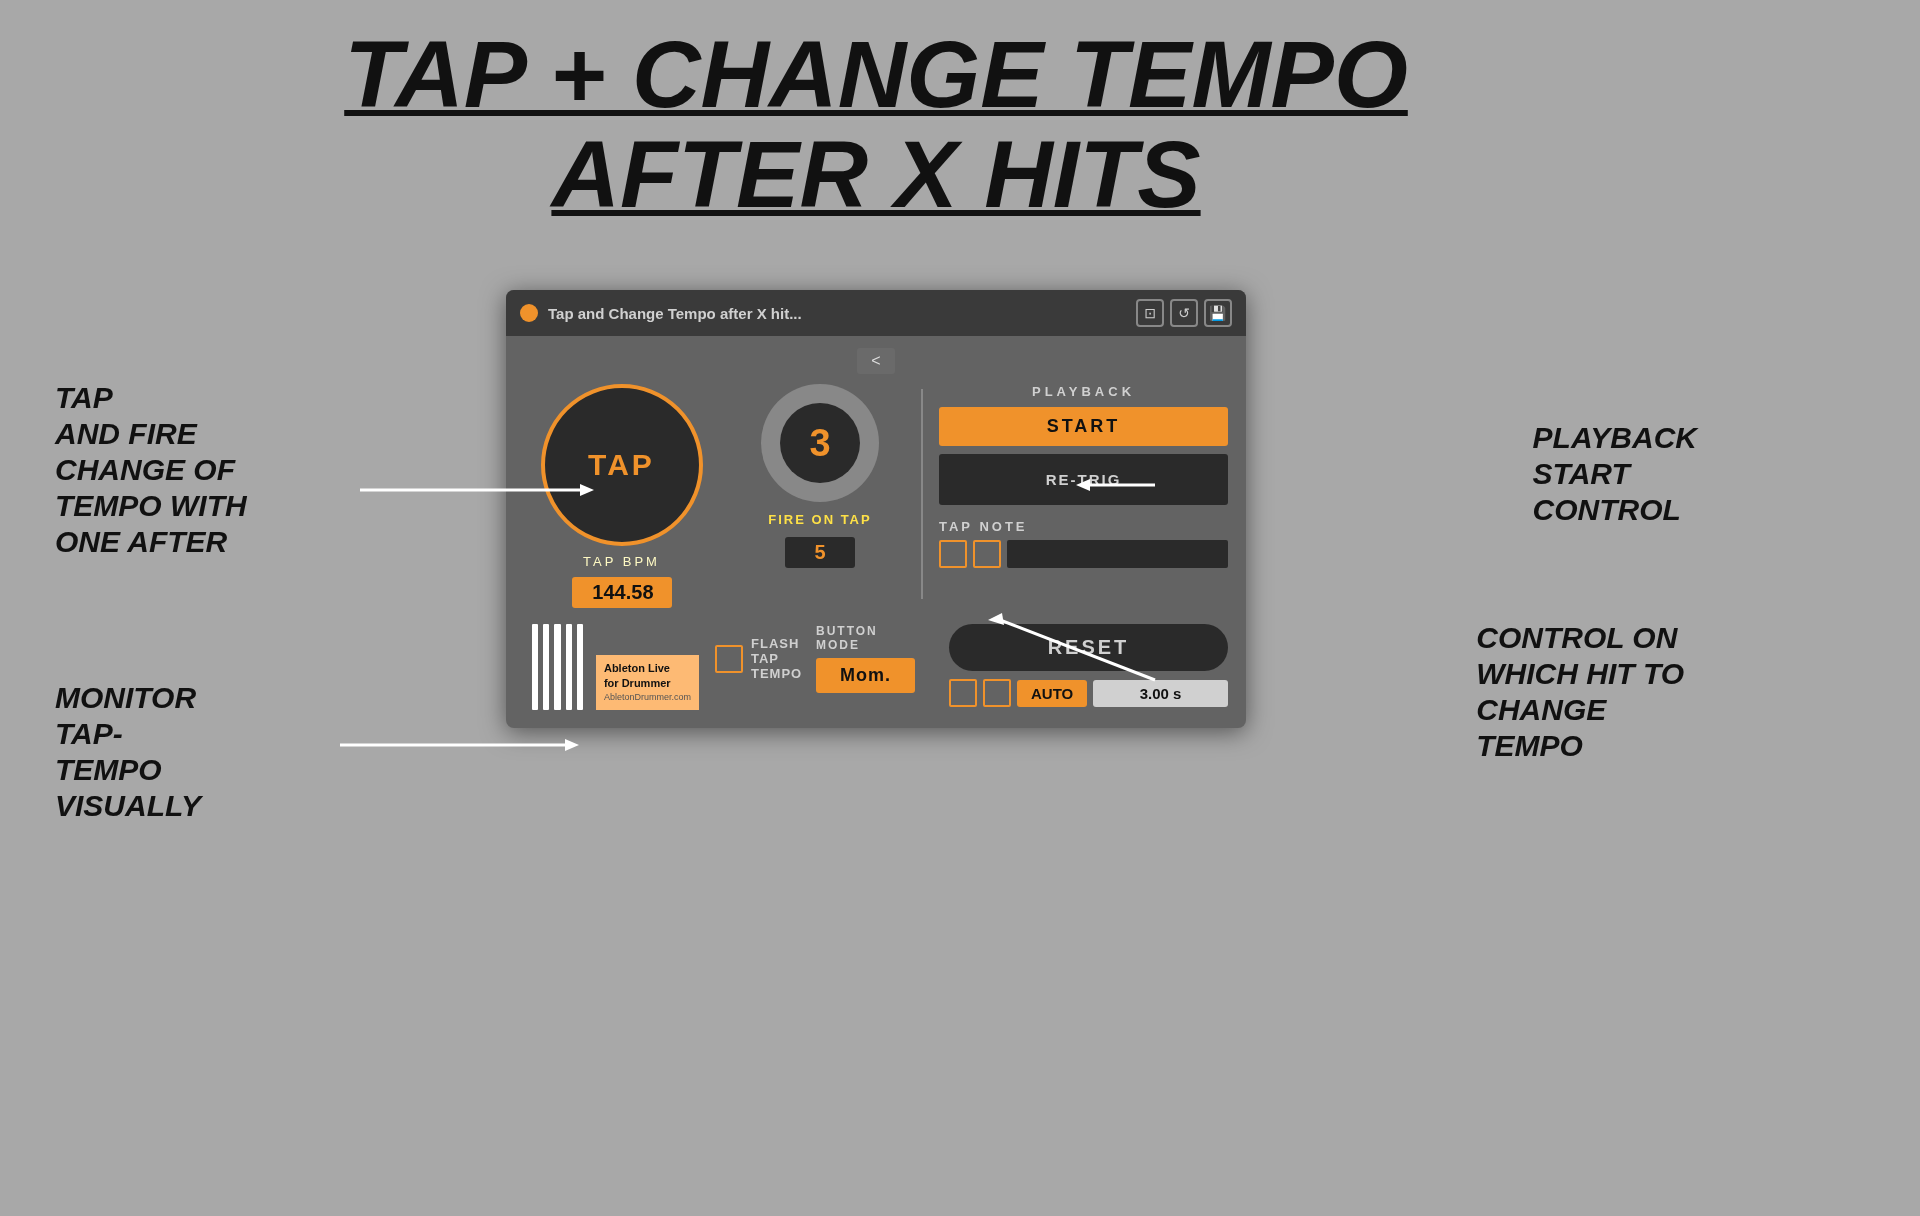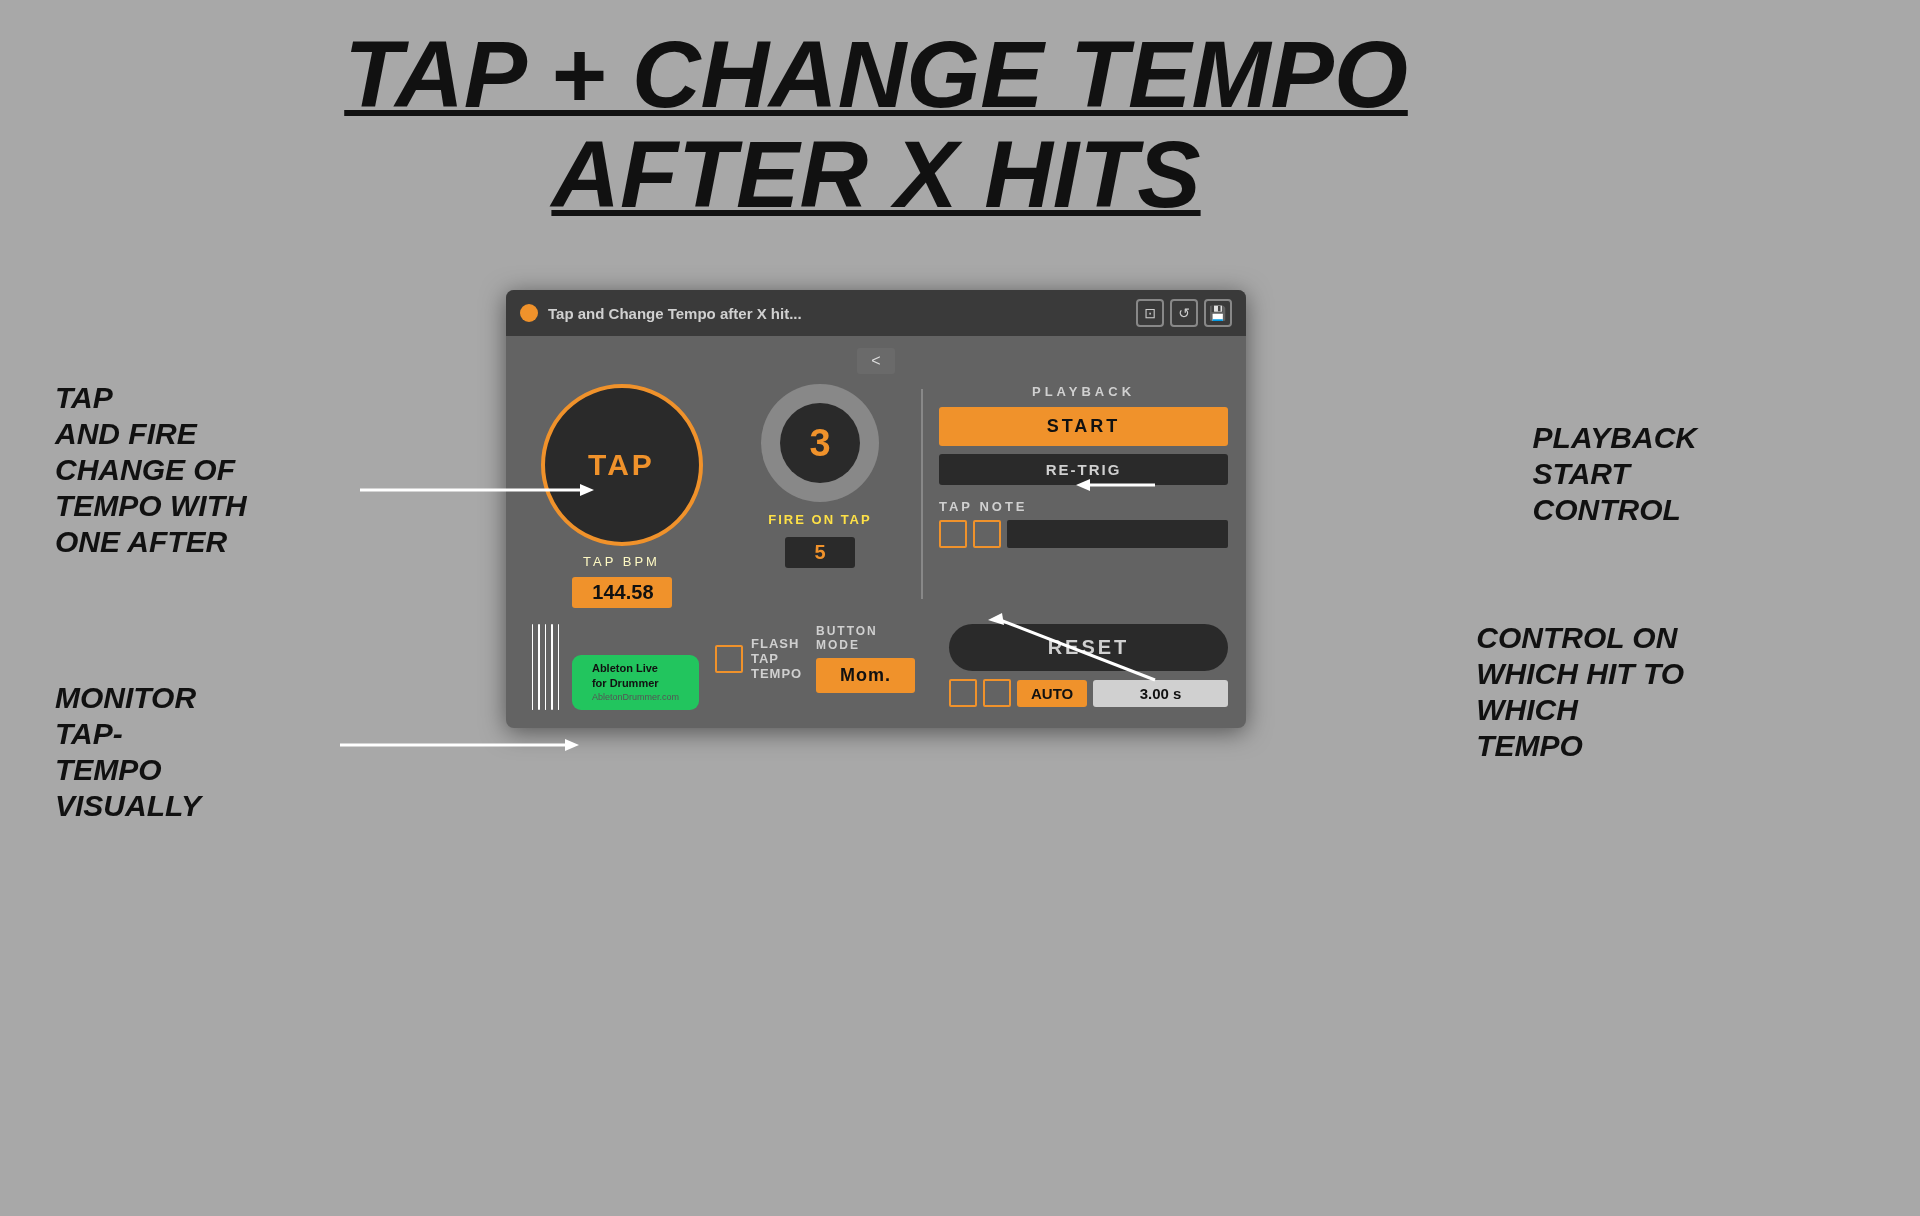--- a/index.html
+++ b/index.html
@@ -41,21 +41,21 @@
 
   <div style="position:absolute; right:55px; top:420px; font-size:30px; font-weight:900; font-style:italic; font-family:'Arial Black',Arial,sans-serif; color:#111; line-height:1.2;">
     <div>PLAYBACK</div>
     <div>START</div>
     <div>CONTROL</div>
   </div>
 
   <div style="position:absolute; right:68px; top:620px; font-size:30px; font-weight:900; font-style:italic; font-family:'Arial Black',Arial,sans-serif; color:#111; line-height:1.2;">
     <div>CONTROL ON</div>
     <div>WHICH HIT TO</div>
-    <div>WHICH</div>
+    <div>CHANGE</div>
     <div>TEMPO</div>
   </div>
 
   <div style="position:absolute; left:50%; top:290px; transform:translateX(-50%); width:740px; background:#636363; border-radius:8px; box-shadow:0 4px 24px rgba(0,0,0,0.5);">
 
     <div style="background:#3a3a3a; display:flex; align-items:center; justify-content:space-between; padding:8px 14px; border-radius:8px 8px 0 0; height:46px;">
       <div style="display:flex; align-items:center; gap:10px;">
         <div style="width:18px; height:18px; border-radius:50%; background:#f0922b;"></div>
         <span style="color:#d0d0d0; font-size:15px; font-weight:600;">Tap and Change Tempo after X hit...</span>
       </div>
@@ -90,21 +90,21 @@
           </div>
           <div style="color:#fde047; font-size:13px; font-weight:700; letter-spacing:2px; text-align:center;">FIRE ON TAP</div>
           <div style="background:#2a2a2a; color:#f0922b; font-size:20px; font-weight:900; padding:4px 20px; border-radius:3px; min-width:70px; text-align:center;">5</div>
         </div>
 
         <div style="width:2px; background:#888; height:210px; margin-top:5px; align-self:flex-start;"></div>
 
         <div style="flex:1; display:flex; flex-direction:column; gap:8px;">
           <div style="color:#d0d0d0; font-size:13px; font-weight:700; letter-spacing:4px; text-align:center;">PLAYBACK</div>
           <button style="background:#f0922b; color:#111; font-size:18px; font-weight:900; border:none; padding:9px 0; width:100%; border-radius:3px; cursor:pointer; letter-spacing:3px; font-family:'Arial Black',Arial,sans-serif;">START</button>
-          <button style="background:#2a2a2a; color:#d0d0d0; font-size:15px; font-weight:700; border:none; padding:7px 0; width:100%; border-radius:3px; cursor:pointer; letter-spacing:2px;">RE-TRIG</button>
+          <button style="background:#2a2a2a; color:#d0d0d0; font-size:15px; font-weight:700; border:none; padding:17px 0; width:100%; border-radius:3px; cursor:pointer; letter-spacing:2px;">RE-TRIG</button>
 
           <div style="margin-top:6px;">
             <div style="color:#d0d0d0; font-size:13px; font-weight:700; letter-spacing:3px; margin-bottom:6px;">TAP NOTE</div>
             <div style="display:flex; gap:6px; align-items:center;">
               <div style="width:28px; height:28px; border:2px solid #f0922b; background:transparent; border-radius:2px; cursor:pointer;"></div>
               <div style="width:28px; height:28px; border:2px solid #f0922b; background:transparent; border-radius:2px; cursor:pointer;"></div>
               <div style="flex:1; background:#2a2a2a; border:none; height:28px; border-radius:2px; cursor:pointer;"></div>
             </div>
           </div>
         </div>
@@ -112,21 +112,21 @@
 
       <div style="display:flex; gap:16px; align-items:flex-start; margin-top:16px;">
 
         <div style="width:175px; position:relative;">
           <div style="display:flex; gap:5px; align-items:stretch; height:86px; padding-left:8px;">
             <div style="width:8px; background:white; border-radius:1px;"></div>
             <div style="width:8px; background:white; border-radius:1px;"></div>
             <div style="width:8px; background:white; border-radius:1px;"></div>
             <div style="width:8px; background:white; border-radius:1px;"></div>
             <div style="width:8px; background:white; border-radius:1px;"></div>
-            <div style="margin-left:8px; background:#22c55e; padding:6px 20px; align-self:flex-end; margin-bottom:0;border-radius:9px;">
+            <div style="margin-left:8px; background:#fdba74; padding:6px 8px; align-self:flex-end; margin-bottom:0;">
               <div style="font-size:11px; color:#111; font-weight:700; line-height:1.4;">Ableton Live</div>
               <div style="font-size:11px; color:#111; font-weight:700; line-height:1.4;">for Drummer</div>
               <div style="font-size:9px; color:#555; line-height:1.4;">AbletonDrummer.com</div>
             </div>
           </div>
         </div>
 
         <div style="display:flex; flex-direction:row; gap:10px; width:200px;">
           <div style="display:flex; align-items:center; gap:8px;">
             <div style="width:28px; height:28px; border:2px solid #f0922b; background:transparent; border-radius:2px; cursor:pointer; flex-shrink:0;"></div>

